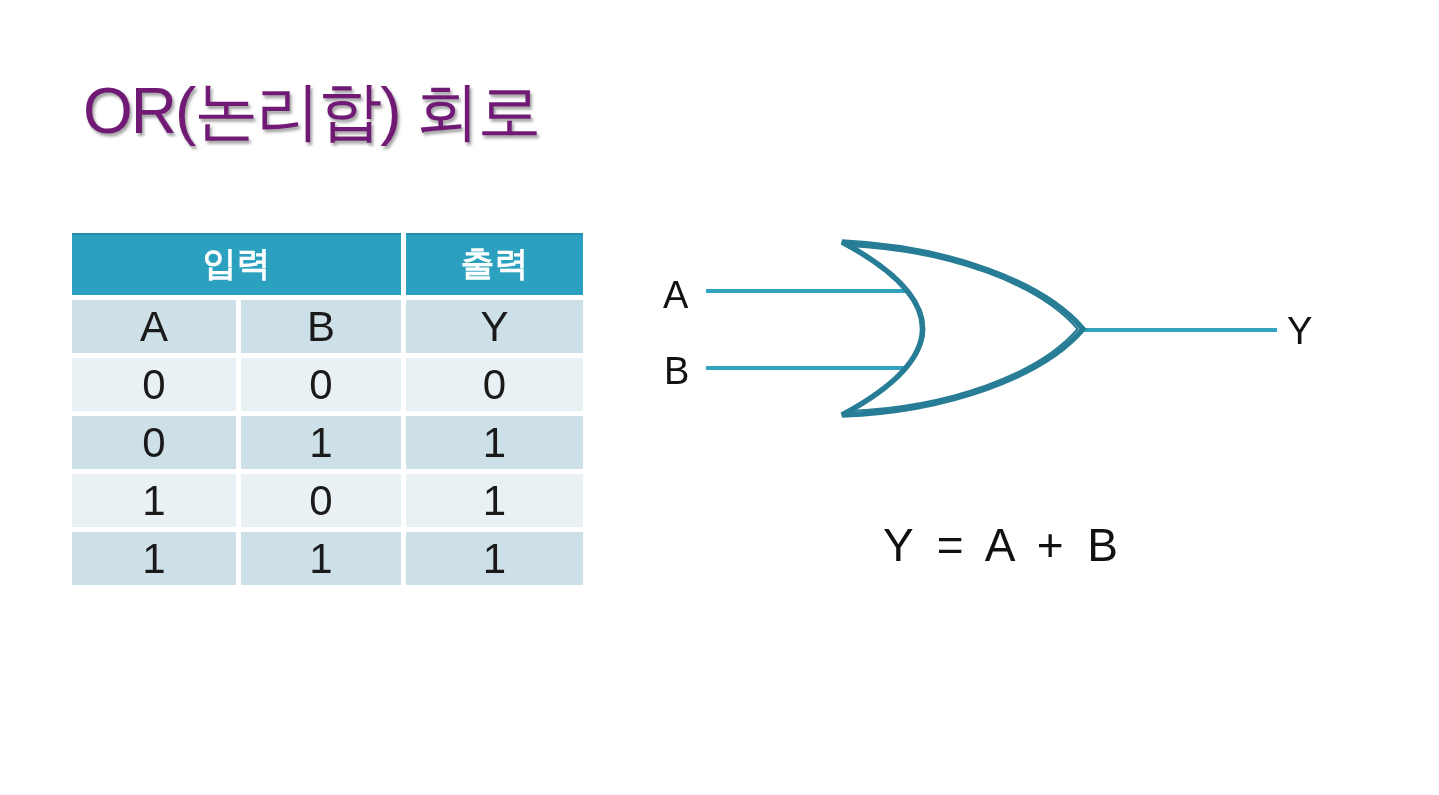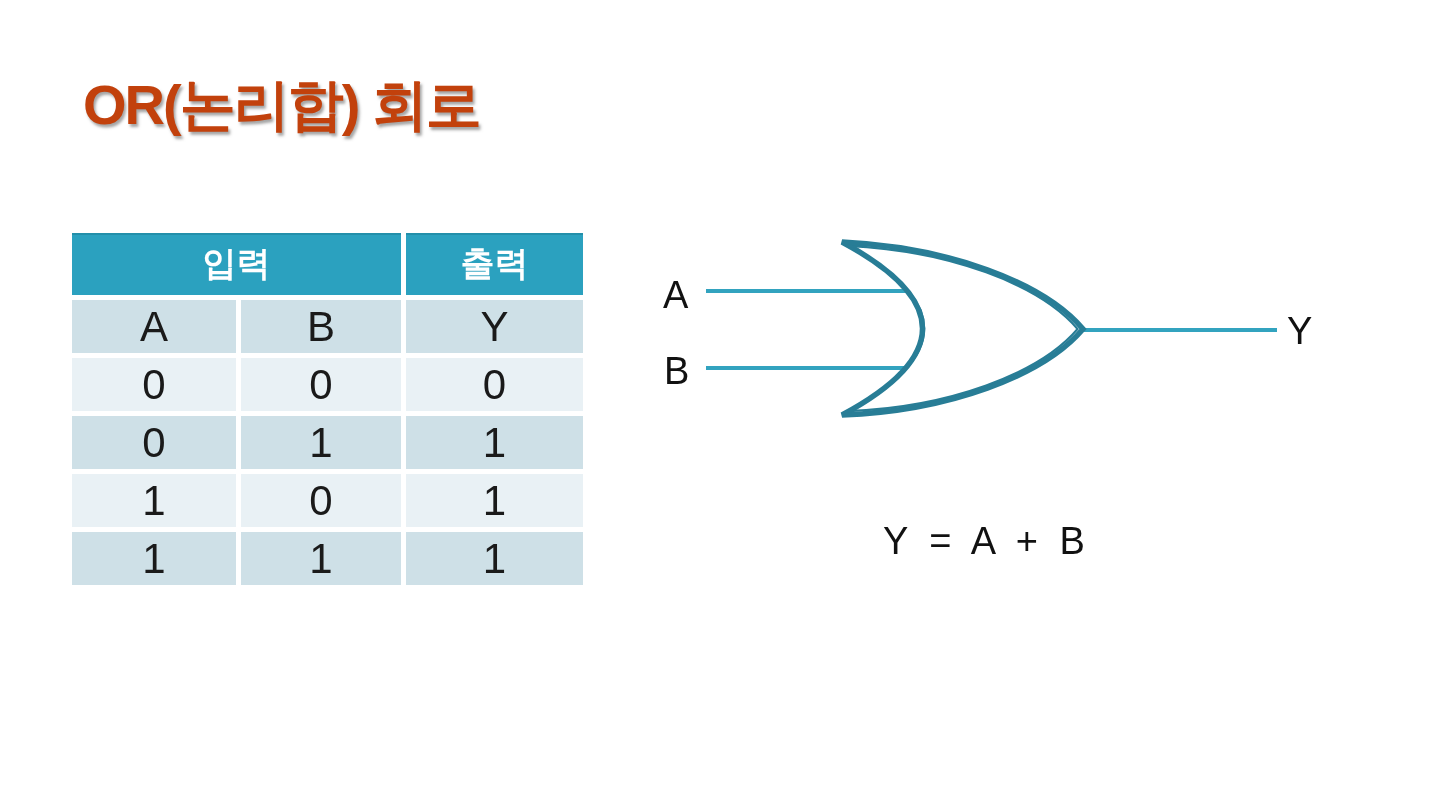--- a/index.html
+++ b/index.html
@@ -13,24 +13,24 @@
     width: 1439px;
     height: 795px;
     background: #ffffff;
     overflow: hidden;
   }
   .slide-title {
     position: absolute;
     left: 83px;
     top: 68px;
     margin: 0;
-    font-size: 56px;
-    font-weight: bold;
+    font-size: 64px;
+    font-weight: normal;
     letter-spacing: -2px;
-    color: #c2410c;
+    color: #701a75;
     text-shadow: 2px 3px 3px rgba(90,90,90,0.55);
     white-space: nowrap;
   }
   table.truth-table {
     position: absolute;
     left: 67px;
     top: 228px;
     border-collapse: separate;
     border-spacing: 5px;
     table-layout: fixed;
@@ -70,21 +70,21 @@
     line-height: 1;
     white-space: nowrap;
   }
   .label-a { left: 663px; top: 276px; }
   .label-b { left: 664px; top: 352px; }
   .label-y { left: 1287px; top: 312px; }
   .formula {
     position: absolute;
     left: 883px;
     top: 522px;
-    font-size: 38px;
+    font-size: 46px;
     color: #111111;
     letter-spacing: 2px;
     word-spacing: 7px;
     line-height: 1;
     white-space: nowrap;
   }
 </style>
 </head>
 <body>
 

